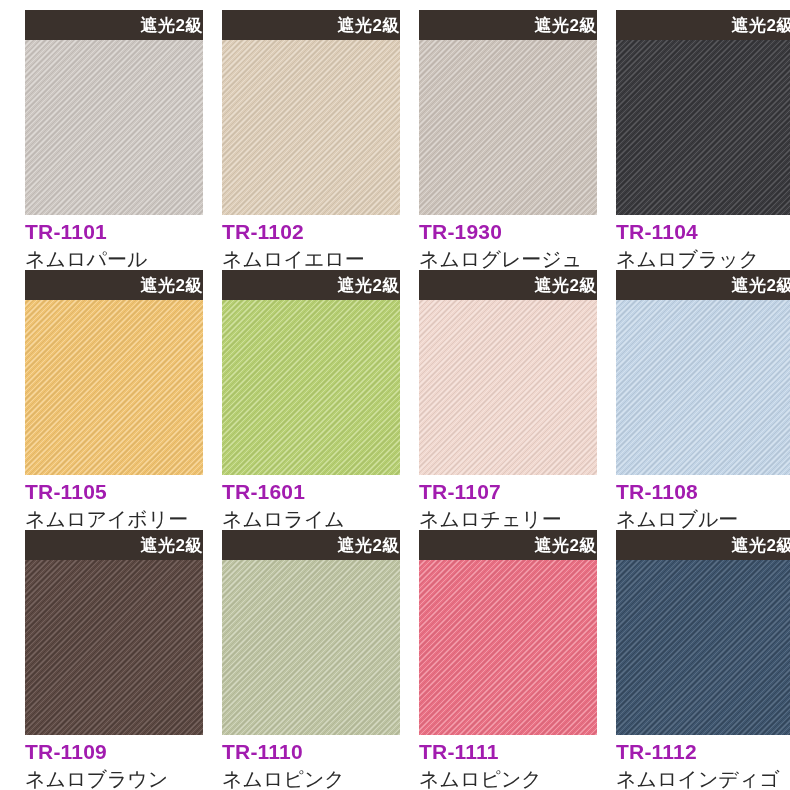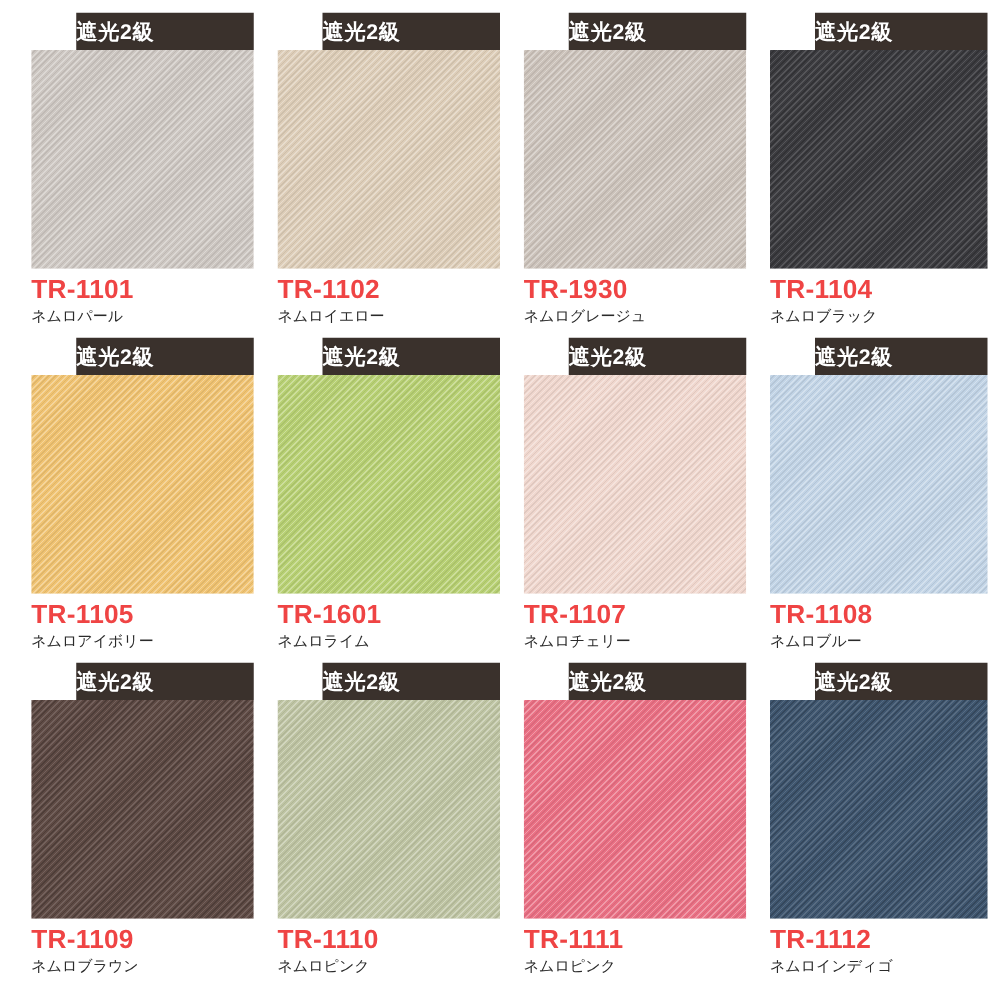--- a/index.html
+++ b/index.html
@@ -46,23 +46,22 @@
 
   .badge {
     position: absolute;
     top: 0;
     left: 0;
     width: 100%;
     height: 30px;
     background: #3a312c;
     display: flex;
     align-items: center;
-    justify-content: flex-start;
+    justify-content: flex-end;
     z-index: 3;
-    margin-left: 36px;
   }
 
   .badge-text {
     color: #ffffff;
     font-size: 17px;
     font-weight: bold;
     letter-spacing: 0.5px;
     line-height: 1;
     text-shadow: 0 0 1px rgba(0,0,0,0.4);
   }
@@ -109,28 +108,28 @@
     );
   }
 
   .labels {
     padding-top: 5px;
   }
 
   .code {
     font-size: 21px;
     font-weight: bold;
-    color: #ef4444;
+    color: #a21caf;
     line-height: 1.15;
     letter-spacing: 0.2px;
     white-space: nowrap;
   }
 
   .name {
-    font-size: 12px;
+    font-size: 20px;
     font-weight: normal;
     color: #2a2a2a;
     line-height: 1.3;
     margin-top: 2px;
     white-space: nowrap;
   }
 </style>
 </head>
 <body>
 

